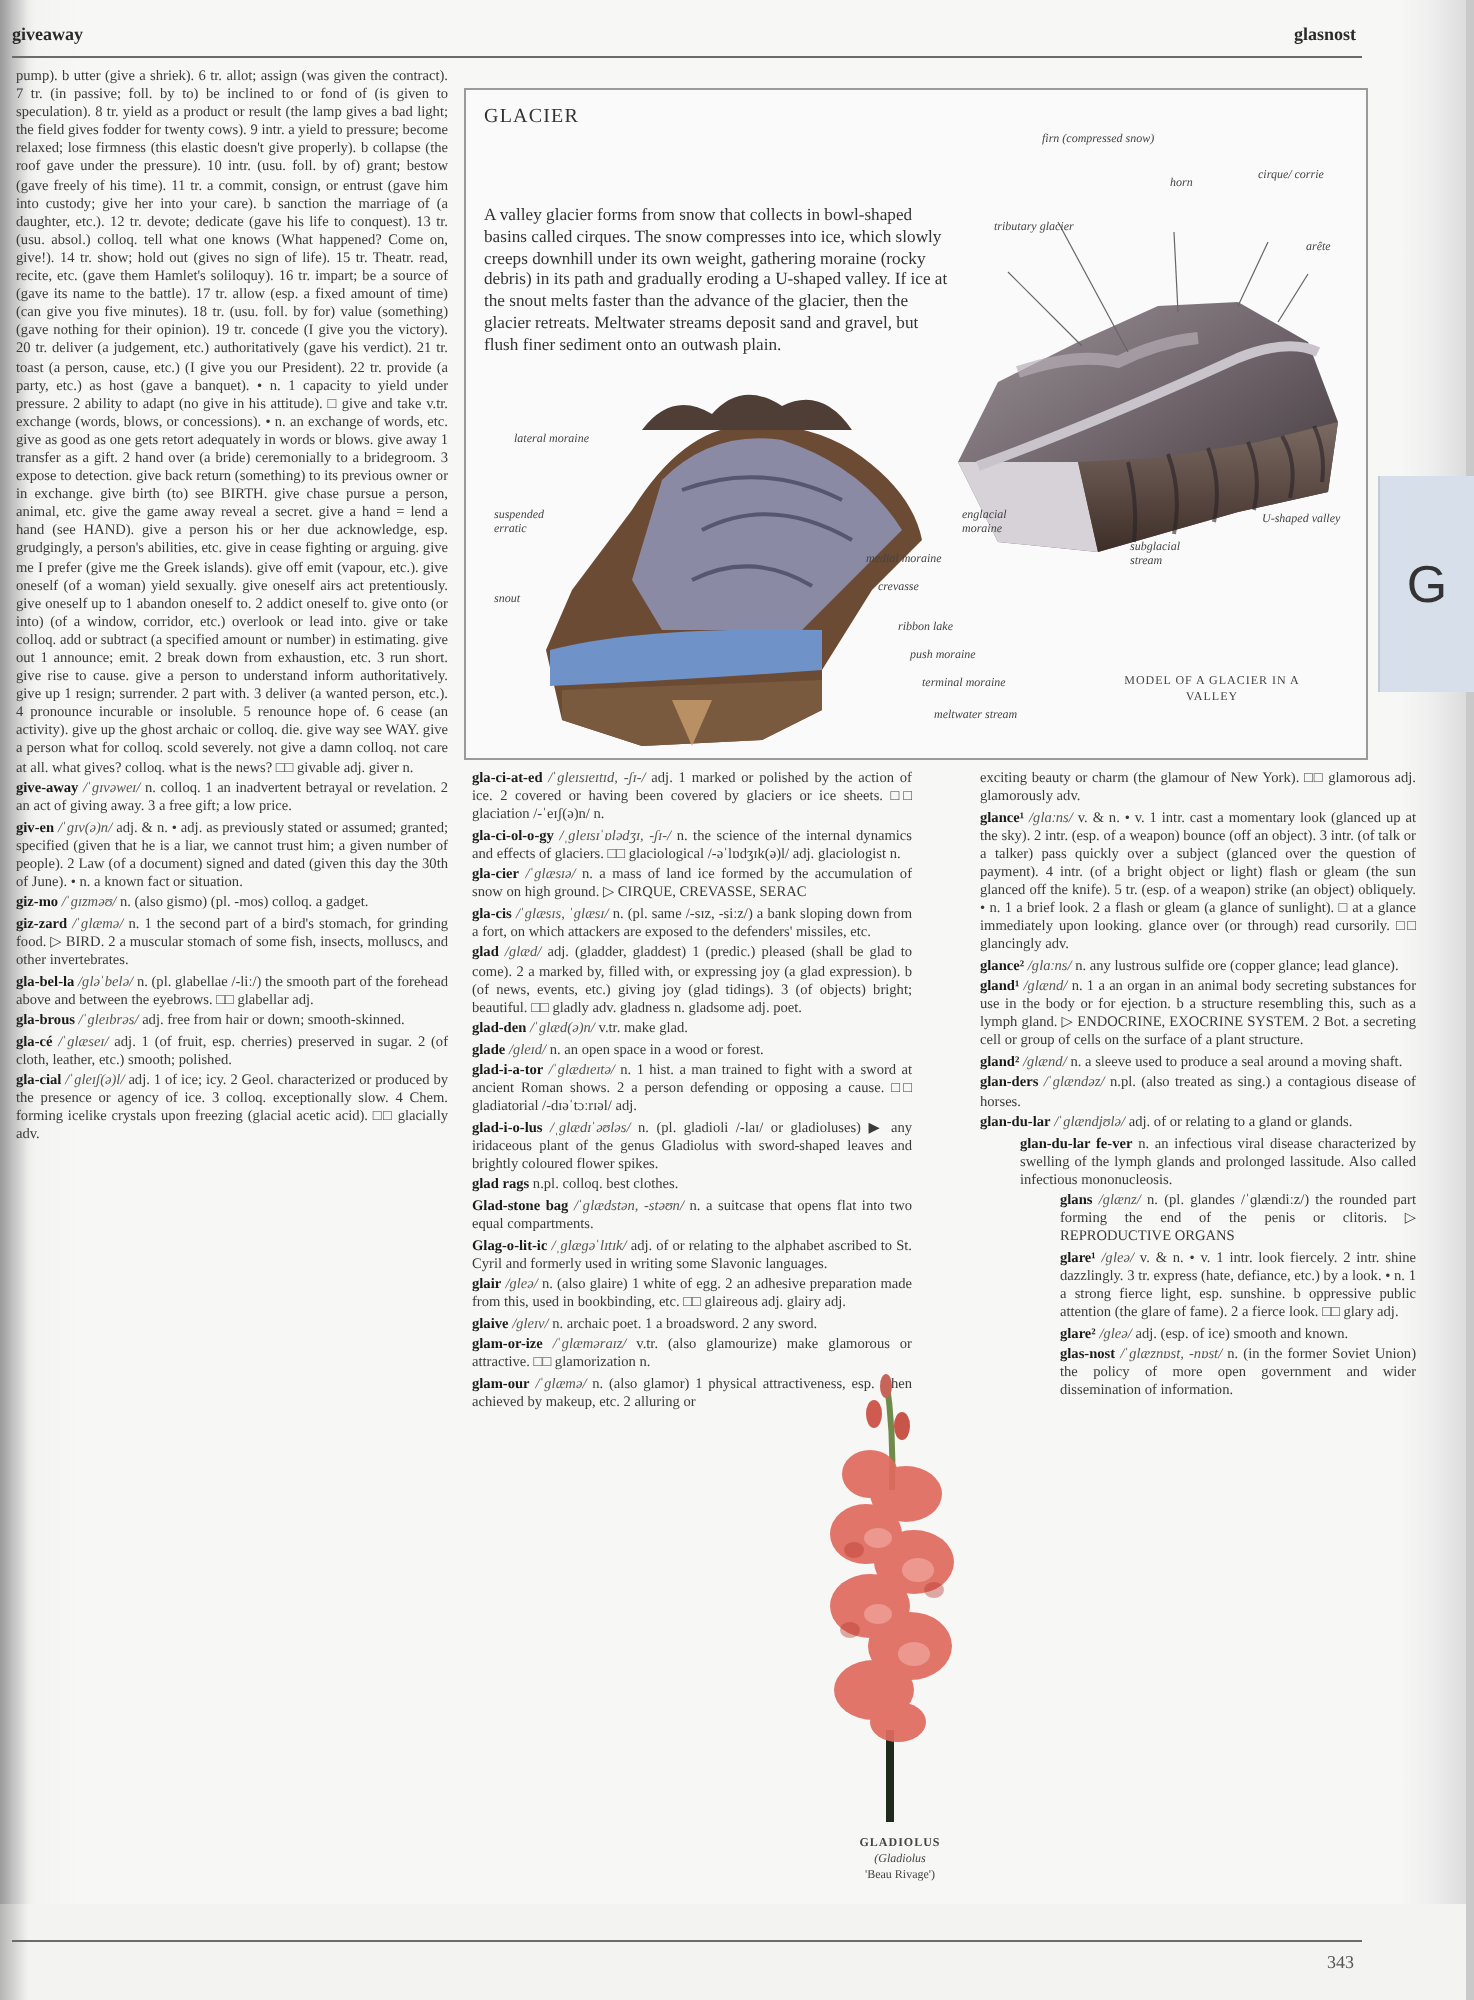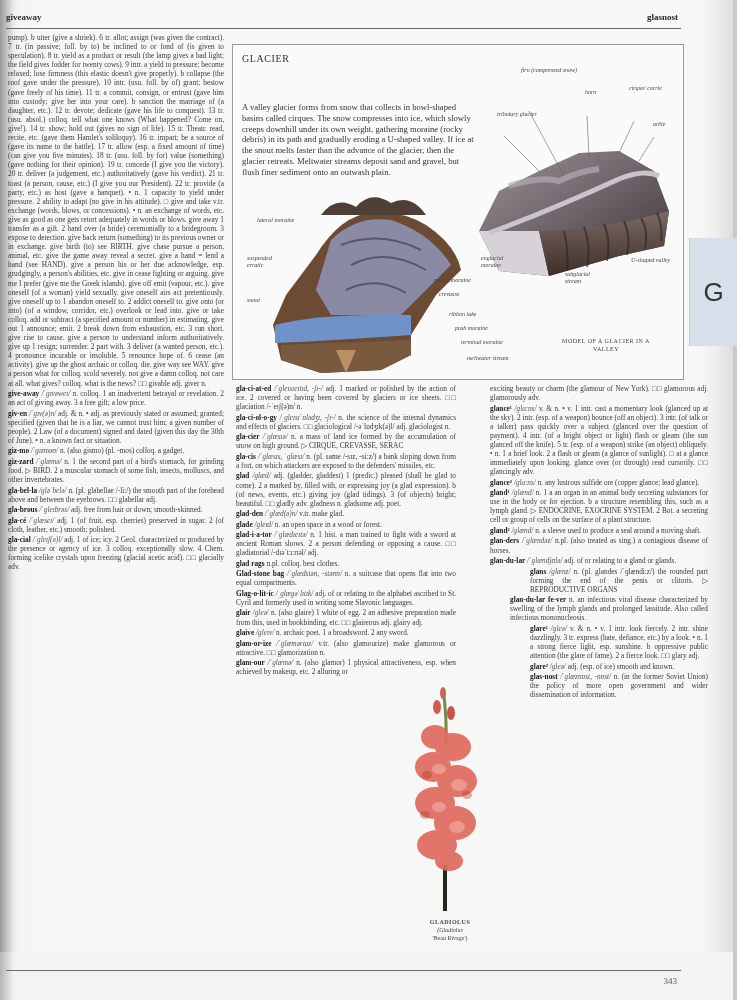--- a/index.html
+++ b/index.html
@@ -137,38 +137,39 @@
 
   <div class="col col-mid" id="col-mid">
       <div class="entry"><span class="hw">gla-ci-at-ed</span> <span class="pron">/ˈɡleɪsɪeɪtɪd, -ʃɪ-/</span> <span class="def">adj. 1 marked or polished by the action of ice. 2 covered or having been covered by glaciers or ice sheets. □□ glaciation /-ˈeɪʃ(ə)n/ n.</span></div>
       <div class="entry"><span class="hw">gla-ci-ol-o-gy</span> <span class="pron">/ˌɡleɪsɪˈɒlədʒɪ, -ʃɪ-/</span> <span class="def">n. the science of the internal dynamics and effects of glaciers. □□ glaciological /-əˈlɒdʒɪk(ə)l/ adj. glaciologist n.</span></div>
       <div class="entry"><span class="hw">gla-cier</span> <span class="pron">/ˈɡlæsɪə/</span> <span class="def">n. a mass of land ice formed by the accumulation of snow on high ground. ▷ CIRQUE, CREVASSE, SERAC</span></div>
       <div class="entry"><span class="hw">gla-cis</span> <span class="pron">/ˈɡlæsɪs, ˈɡlæsɪ/</span> <span class="def">n. (pl. same /-sɪz, -siːz/) a bank sloping down from a fort, on which attackers are exposed to the defenders' missiles, etc.</span></div>
       <div class="entry"><span class="hw">glad</span> <span class="pron">/ɡlæd/</span> <span class="def">adj. (gladder, gladdest) 1 (predic.) pleased (shall be glad to come). 2 a marked by, filled with, or expressing joy (a glad expression). b (of news, events, etc.) giving joy (glad tidings). 3 (of objects) bright; beautiful. □□ gladly adv. gladness n. gladsome adj. poet.</span></div>
       <div class="entry"><span class="hw">glad-den</span> <span class="pron">/ˈɡlæd(ə)n/</span> <span class="def">v.tr. make glad.</span></div>
       <div class="entry"><span class="hw">glade</span> <span class="pron">/ɡleɪd/</span> <span class="def">n. an open space in a wood or forest.</span></div>
       <div class="entry"><span class="hw">glad-i-a-tor</span> <span class="pron">/ˈɡlædɪeɪtə/</span> <span class="def">n. 1 hist. a man trained to fight with a sword at ancient Roman shows. 2 a person defending or opposing a cause. □□ gladiatorial /-dɪəˈtɔːrɪəl/ adj.</span></div>
+      <div class="entry"><span class="hw">glad-i-o-lus</span> <span class="pron">/ˌɡlædɪˈəʊləs/</span> <span class="def">n. (pl. gladioli /-laɪ/ or gladioluses) ▶ any iridaceous plant of the genus Gladiolus with sword-shaped leaves and brightly coloured flower spikes.</span></div>
       <div class="entry"><span class="hw">glad rags</span> <span class="pron"></span> <span class="def">n.pl. colloq. best clothes.</span></div>
       <div class="entry"><span class="hw">Glad-stone bag</span> <span class="pron">/ˈɡlædstən, -stəʊn/</span> <span class="def">n. a suitcase that opens flat into two equal compartments.</span></div>
       <div class="entry"><span class="hw">Glag-o-lit-ic</span> <span class="pron">/ˌɡlæɡəˈlɪtɪk/</span> <span class="def">adj. of or relating to the alphabet ascribed to St. Cyril and formerly used in writing some Slavonic languages.</span></div>
       <div class="entry"><span class="hw">glair</span> <span class="pron">/ɡleə/</span> <span class="def">n. (also glaire) 1 white of egg. 2 an adhesive preparation made from this, used in bookbinding, etc. □□ glaireous adj. glairy adj.</span></div>
       <div class="entry"><span class="hw">glaive</span> <span class="pron">/ɡleɪv/</span> <span class="def">n. archaic poet. 1 a broadsword. 2 any sword.</span></div>
       <div class="entry"><span class="hw">glam-or-ize</span> <span class="pron">/ˈɡlæməraɪz/</span> <span class="def">v.tr. (also glamourize) make glamorous or attractive. □□ glamorization n.</span></div>
       <div class="entry"><span class="hw">glam-our</span> <span class="pron">/ˈɡlæmə/</span> <span class="def">n. (also glamor) 1 physical attractiveness, esp. when achieved by makeup, etc. 2 alluring or</span></div>
     </div>
   <div class="col col-right" id="col-right">
       <div class="entry"><span class="hw"></span> <span class="pron"></span> <span class="def">exciting beauty or charm (the glamour of New York). □□ glamorous adj. glamorously adv.</span></div>
       <div class="entry"><span class="hw">glance¹</span> <span class="pron">/ɡlɑːns/</span> <span class="def">v. &amp; n. • v. 1 intr. cast a momentary look (glanced up at the sky). 2 intr. (esp. of a weapon) bounce (off an object). 3 intr. (of talk or a talker) pass quickly over a subject (glanced over the question of payment). 4 intr. (of a bright object or light) flash or gleam (the sun glanced off the knife). 5 tr. (esp. of a weapon) strike (an object) obliquely. • n. 1 a brief look. 2 a flash or gleam (a glance of sunlight). □ at a glance immediately upon looking. glance over (or through) read cursorily. □□ glancingly adv.</span></div>
       <div class="entry"><span class="hw">glance²</span> <span class="pron">/ɡlɑːns/</span> <span class="def">n. any lustrous sulfide ore (copper glance; lead glance).</span></div>
       <div class="entry"><span class="hw">gland¹</span> <span class="pron">/ɡlænd/</span> <span class="def">n. 1 a an organ in an animal body secreting substances for use in the body or for ejection. b a structure resembling this, such as a lymph gland. ▷ ENDOCRINE, EXOCRINE SYSTEM. 2 Bot. a secreting cell or group of cells on the surface of a plant structure.</span></div>
       <div class="entry"><span class="hw">gland²</span> <span class="pron">/ɡlænd/</span> <span class="def">n. a sleeve used to produce a seal around a moving shaft.</span></div>
       <div class="entry"><span class="hw">glan-ders</span> <span class="pron">/ˈɡlændəz/</span> <span class="def">n.pl. (also treated as sing.) a contagious disease of horses.</span></div>
       <div class="entry"><span class="hw">glan-du-lar</span> <span class="pron">/ˈɡlændjʊlə/</span> <span class="def">adj. of or relating to a gland or glands.</span></div>
+      <div class="entry indent1"><span class="hw">glan-du-lar fe-ver</span> <span class="pron"></span> <span class="def">n. an infectious viral disease characterized by swelling of the lymph glands and prolonged lassitude. Also called infectious mononucleosis.</span></div>
       <div class="entry indent2"><span class="hw">glans</span> <span class="pron">/ɡlænz/</span> <span class="def">n. (pl. glandes /ˈɡlændiːz/) the rounded part forming the end of the penis or clitoris. ▷ REPRODUCTIVE ORGANS</span></div>
-      <div class="entry indent1"><span class="hw">glan-du-lar fe-ver</span> <span class="pron"></span> <span class="def">n. an infectious viral disease characterized by swelling of the lymph glands and prolonged lassitude. Also called infectious mononucleosis.</span></div>
       <div class="entry indent2"><span class="hw">glare¹</span> <span class="pron">/ɡleə/</span> <span class="def">v. &amp; n. • v. 1 intr. look fiercely. 2 intr. shine dazzlingly. 3 tr. express (hate, defiance, etc.) by a look. • n. 1 a strong fierce light, esp. sunshine. b oppressive public attention (the glare of fame). 2 a fierce look. □□ glary adj.</span></div>
       <div class="entry indent2"><span class="hw">glare²</span> <span class="pron">/ɡleə/</span> <span class="def">adj. (esp. of ice) smooth and known.</span></div>
       <div class="entry indent2"><span class="hw">glas-nost</span> <span class="pron">/ˈɡlæznɒst, -nɒst/</span> <span class="def">n. (in the former Soviet Union) the policy of more open government and wider dissemination of information.</span></div>
     </div>
 
   <svg class="gladiolus-art" viewBox="0 0 66 228">
     <path d="M32 180 L32 226" stroke="#1f2a1c" stroke-width="4"></path>
     <path d="M30 4 Q34 30 33 60" stroke="#6f8a4a" stroke-width="3" fill="none"></path>
     <ellipse cx="30" cy="8" rx="3" ry="6" fill="#c7645a"></ellipse>
     <ellipse cx="24" cy="22" rx="4" ry="7" fill="#cf5a4f"></ellipse>

